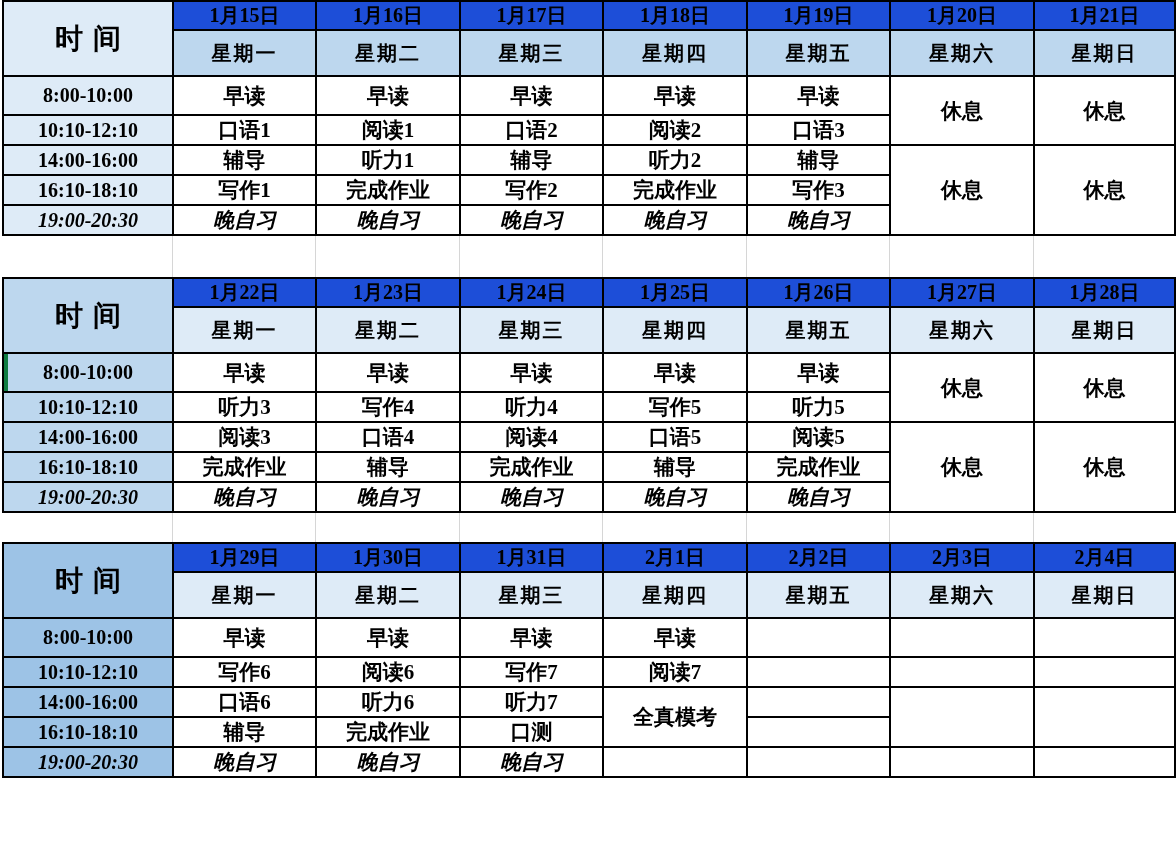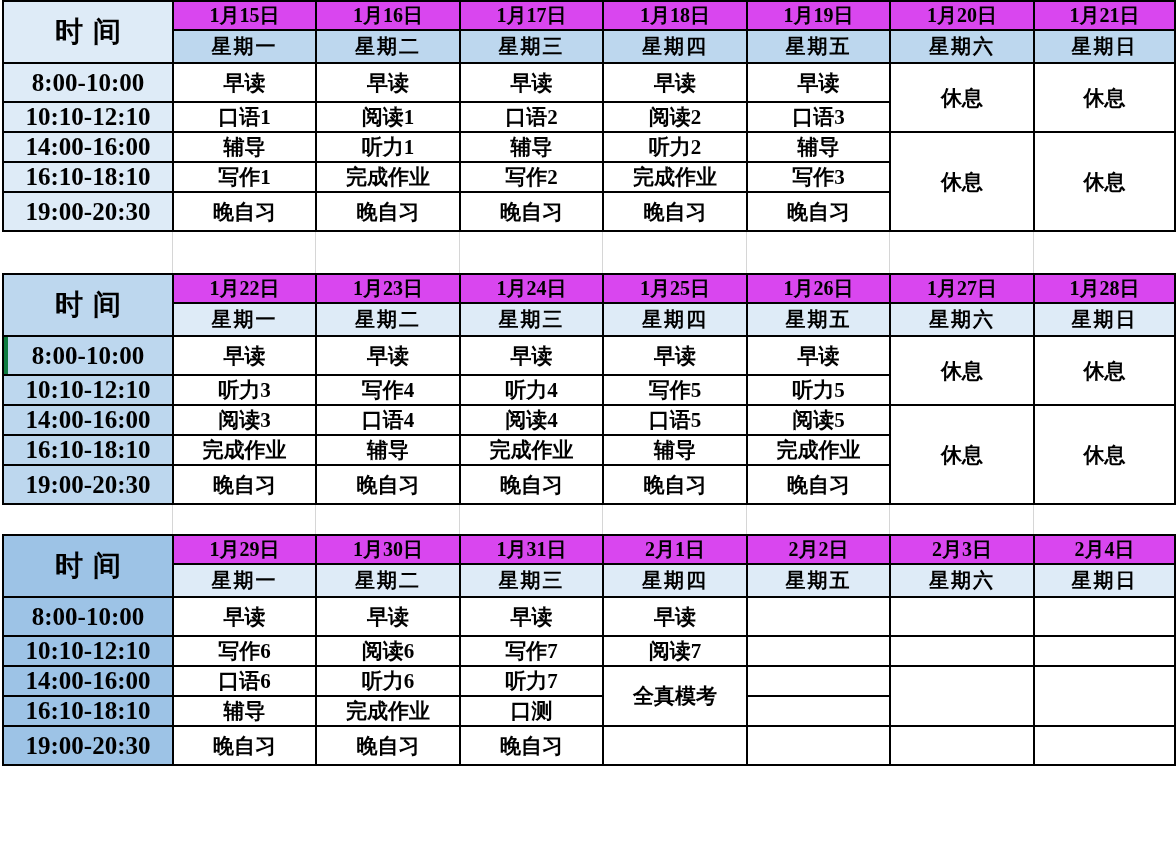--- a/index.html
+++ b/index.html
@@ -3,35 +3,35 @@
 <meta charset="utf-8">
 <style>
   html,body{margin:0;padding:0;background:#fff;}
   body{width:1176px;height:847px;overflow:hidden;
        font-family:"Liberation Serif","DejaVu Serif",serif;color:#000;}
   #sheet{position:relative;margin-left:2px;width:1174px;}
   table{border-collapse:collapse;table-layout:fixed;width:1172px;}
   th,td{border:2px solid #000;text-align:center;vertical-align:middle;
         font-weight:bold;padding:0;overflow:hidden;white-space:nowrap;}
   .timehead{font-size:28px;letter-spacing:10px;padding-left:10px;}
-  .date{background:#d946ef;font-size:20px;}
+  .date{background:#1d4ed8;font-size:20px;}
   .week{font-size:20px;letter-spacing:2px;}
-  .tlabel{font-size:25px;margin-top:39px;}
+  .tlabel{font-size:20px;margin-top:39px;}
   td{font-size:21px;}
   .rest{font-size:21px;}
   
   .b1 .timehead,.b1 .tlabel{background:#DEEBF7;}
   .b1 .week{background:#BDD7EE;}
   .b2 .timehead,.b2 .tlabel{background:#BDD7EE;}
   .b2 .week{background:#DEEBF7;}
   .b3 .timehead,.b3 .tlabel{background:#9DC3E6;}
   .b3 .week{background:#DEEBF7;}
   
-  tr.r-date{height:27px;} tr.r-week{height:33px;padding-left:28px;}
-  tr.r1{height:39px;} tr.r2,tr.r3,tr.r4{height:28px;} tr.r5{height:39px;}
+  tr.r-date{height:27px;} tr.r-week{height:46px;padding-left:28px;}
+  tr.r1{height:39px;} tr.r2,tr.r3,tr.r4{height:28px;} tr.r5{height:30px;font-style:italic;}
   
   .gap{position:relative;background:#fff;}
   .gap.g1{height:41px;} .gap.g2{height:29px;}
   .gl{position:absolute;top:0;bottom:0;width:1px;background:#D6D6D6;}
   
   .sel{position:relative;}
   .selbar{position:absolute;left:0;top:-2px;bottom:-2px;width:4px;background:#107C41;}
 </style>
 </head>
 <body>

